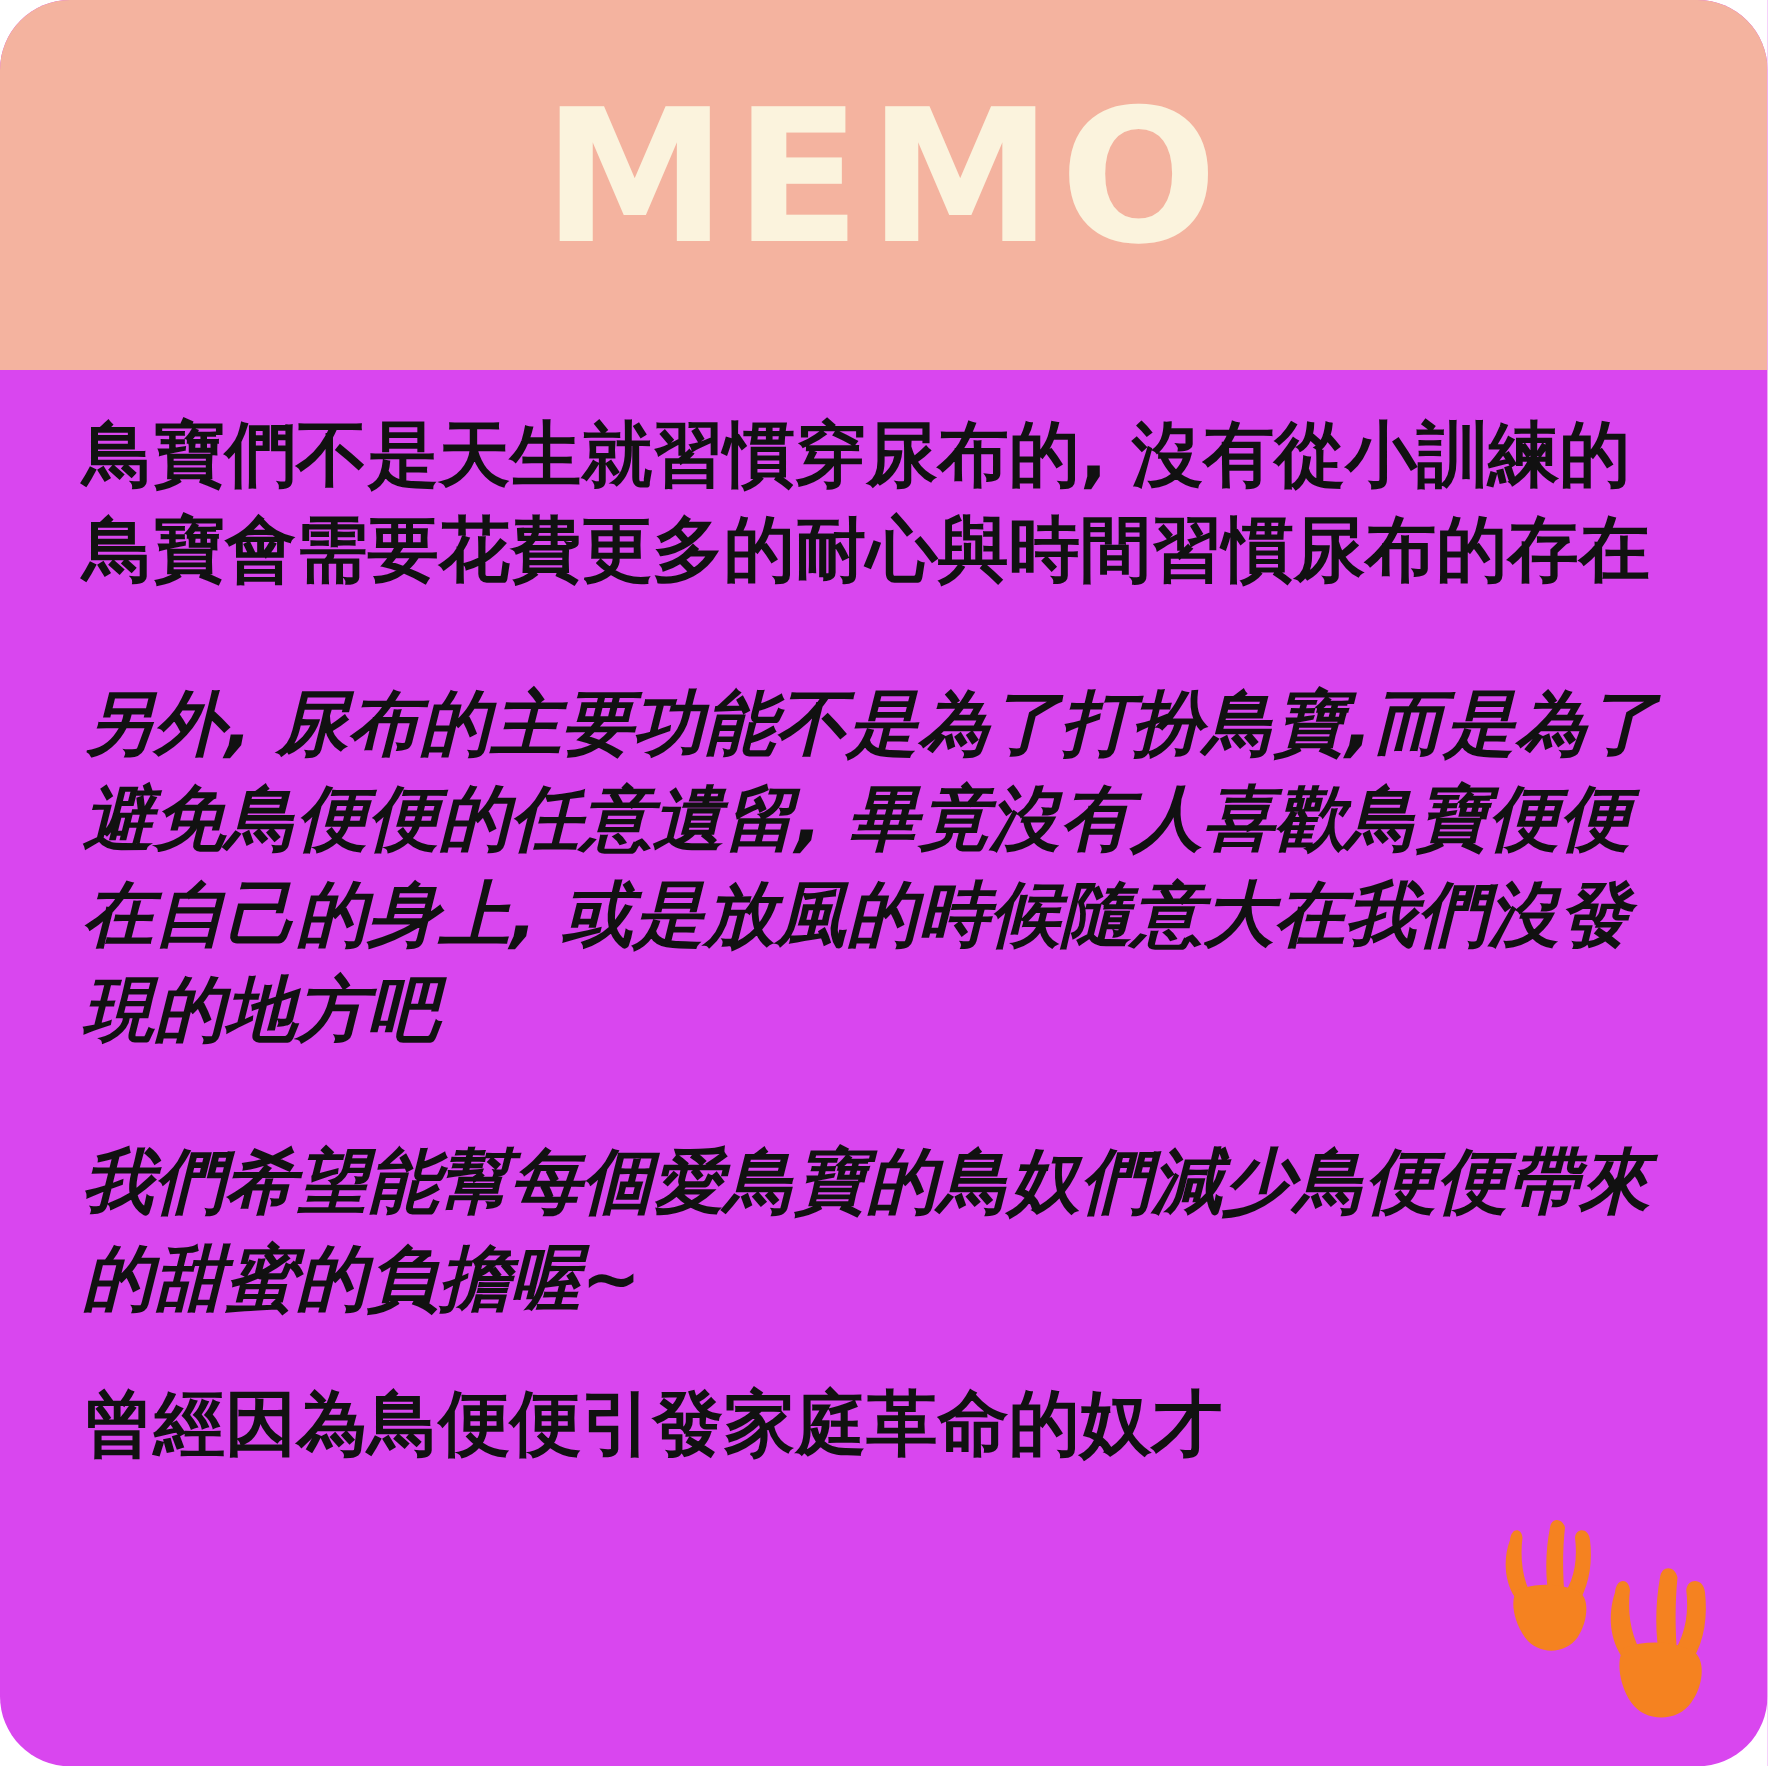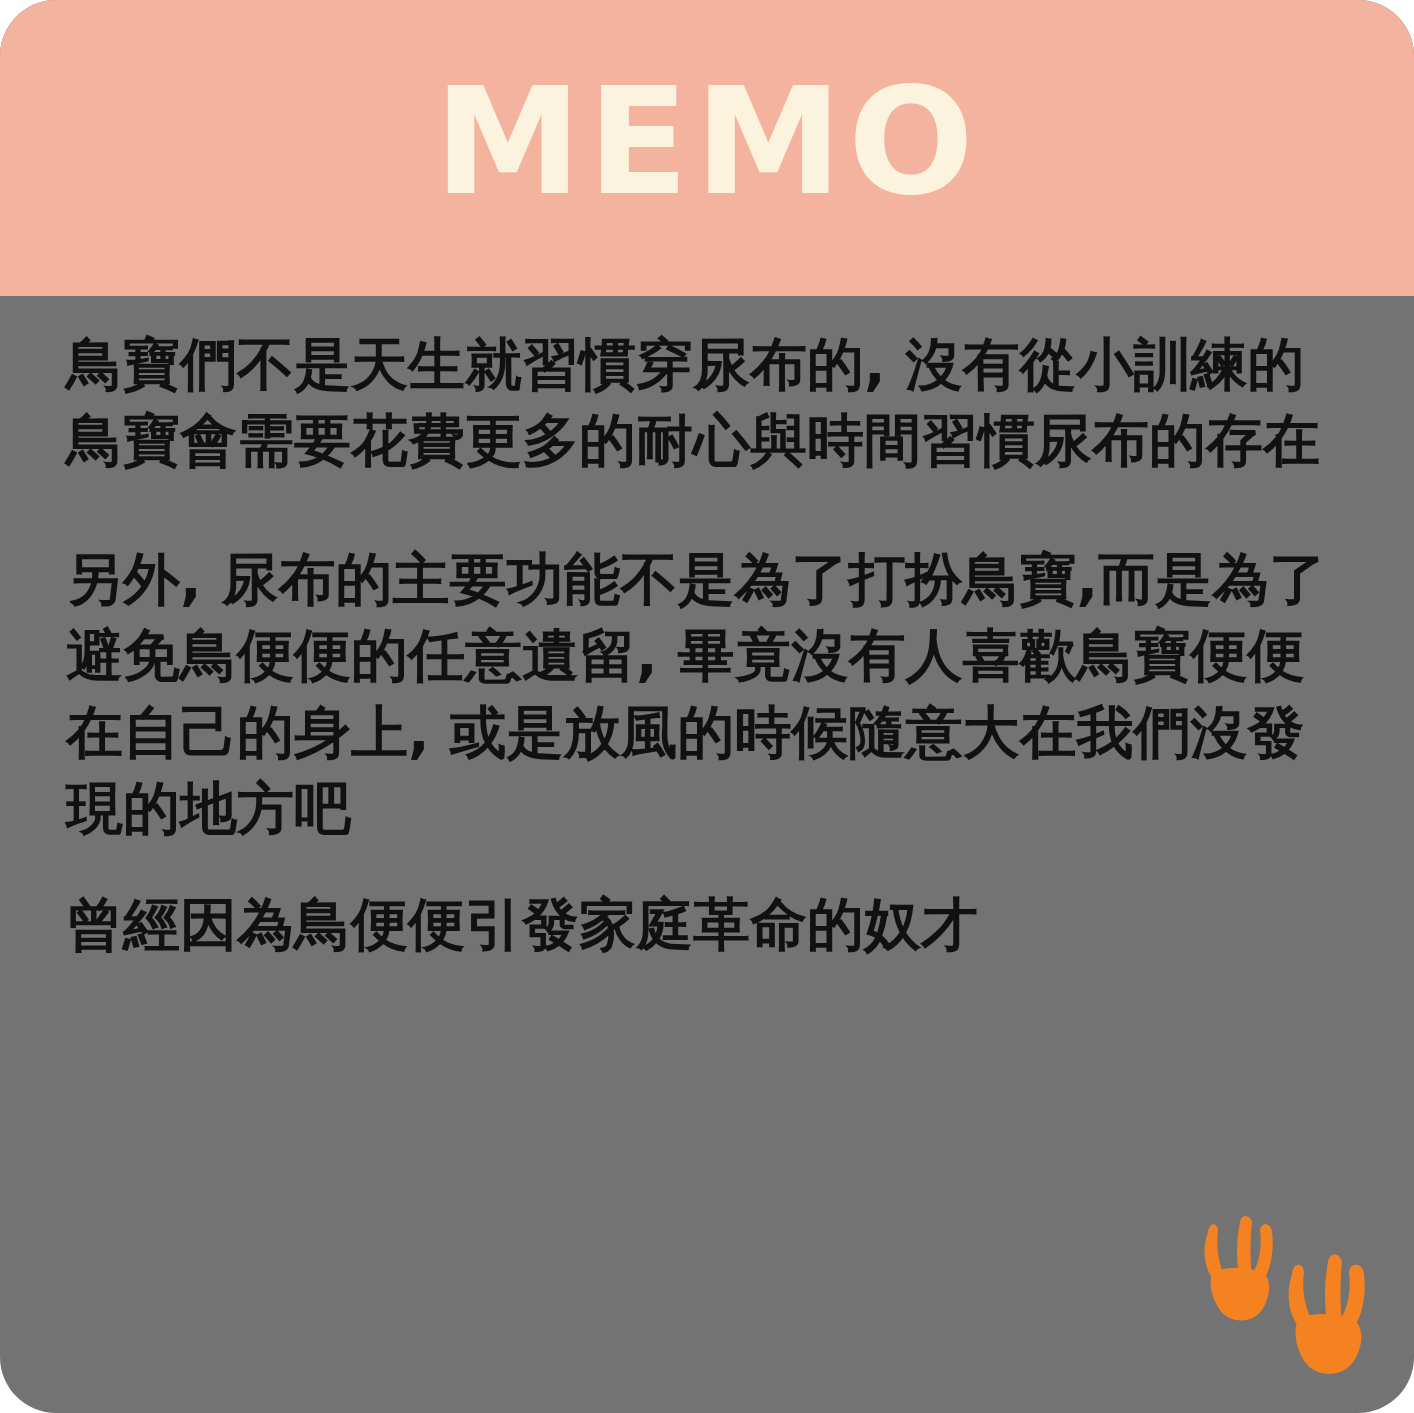--- a/index.html
+++ b/index.html
@@ -13,21 +13,21 @@
     font-family: "Liberation Sans", sans-serif;
     -webkit-font-smoothing: antialiased;
   }
 
   .memo-card {
     position: relative;
     width: 1414px;
     height: 1413px;
     box-sizing: border-box;
     border-radius: 56px;
-    background: #737373;
+    background: #d946ef;
     overflow: hidden;
   }
 
   .memo-header {
     position: absolute;
     top: 0;
     left: 0;
     width: 100%;
     height: 296px;
     background: #f4b39f;
@@ -63,20 +63,21 @@
     font-size: 57px;
     line-height: 1.34;
     color: #111111;
     letter-spacing: 0px;
     white-space: pre-wrap;
     margin: 0;
   }
 
   .para + .para {
     margin-top: 62px;
+    font-style: italic;
   }
 
   .para.tight + .para.tight {
     margin-top: 0;
   }
 
   .signature {
     font-family: "DejaVu Sans", "Liberation Sans", sans-serif;
     font-weight: 700;
     font-size: 57px;
@@ -109,20 +110,22 @@
 
     <p class="para">鳥寶們不是天生就習慣穿尿布的, 沒有從小訓練的
 鳥寶會需要花費更多的耐心與時間習慣尿布的存在</p>
 
     <p class="para">另外, 尿布的主要功能不是為了打扮鳥寶,而是為了
 避免鳥便便的任意遺留, 畢竟沒有人喜歡鳥寶便便
 在自己的身上, 或是放風的時候隨意大在我們沒發
 現的地方吧</p>
 
 
+    <p class="para tight">我們希望能幫每個愛鳥寶的鳥奴們減少鳥便便帶來
+的甜蜜的負擔喔~</p>
 
     <p class="signature">曾經因為鳥便便引發家庭革命的奴才</p>
 
   </div>
 
   <div class="foot" style="left: 1190px; top: 1216px;">
     <svg width="100" height="118" viewBox="0 0 100 118" aria-hidden="true">
       <g fill="#f58220">
         <path d="M18 16 C12 32 14 50 22 62 L34 58 C28 46 26 30 28 14 C27 6 19 6 18 16 Z"></path>
         <path d="M50 6 C46 26 46 48 50 66 L62 64 C60 44 60 24 62 6 C60 -2 51 -2 50 6 Z"></path>

